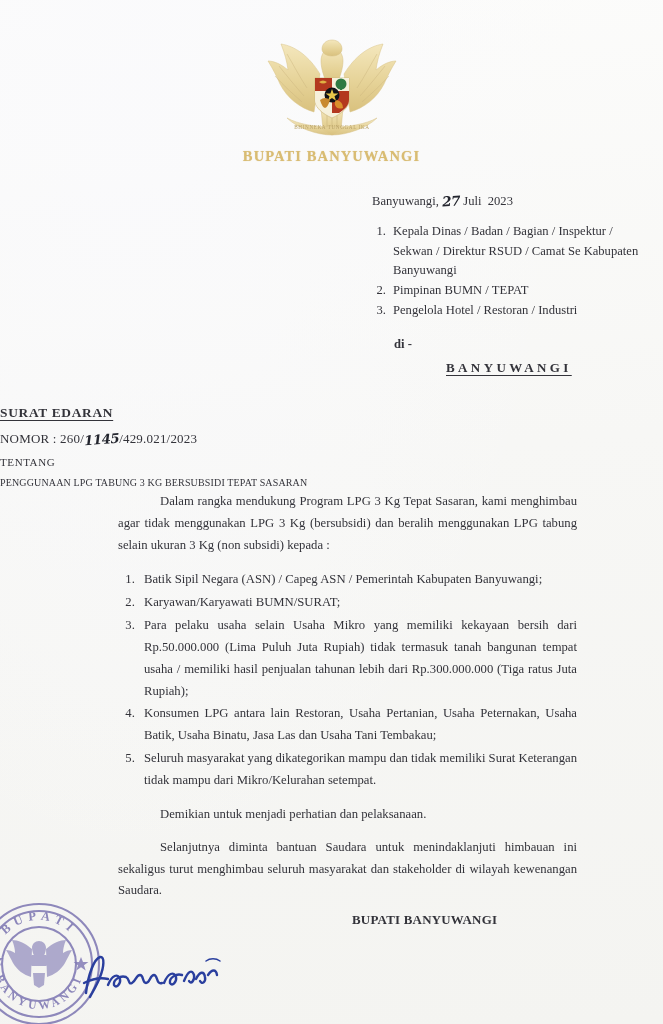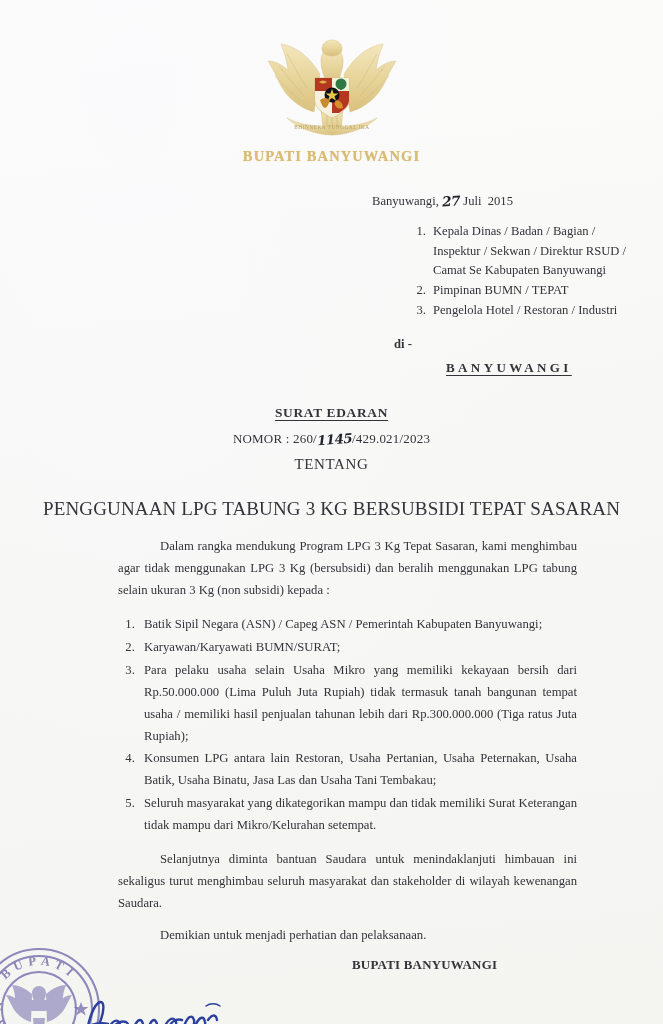--- a/index.html
+++ b/index.html
@@ -77,70 +77,68 @@
   .kepada-label { margin-bottom: 1px; }
   ol.recipients {
     margin: 0;
     padding-left: 17px;
     list-style-position: outside;
   }
   ol.recipients li {
     margin-bottom: 1px;
     padding-left: 4px;
     line-height: 1.52;
-    margin-left: 40px;
   }
   .di-line {
     margin-top: 14px;
     padding-left: 22px;
     font-weight: bold;
   }
   .city-to {
     margin-top: 3px;
     padding-left: 52px;
     font-weight: bold;
     letter-spacing: 3.4px;
     font-size: 13px;
     text-decoration: underline;
     text-underline-offset: 3px;
     display: inline-block;
   }
 
   
   .title-block {
-    text-align: center;
     margin-top: 26px;
   }
   .doc-type {
     font-weight: bold;
     font-size: 13.4px;
     letter-spacing: 0.7px;
     text-decoration: underline;
     text-underline-offset: 3px;
   }
   .doc-number {
     margin-top: 10px;
     font-size: 13px;
     letter-spacing: 0.2px;
   }
   .doc-number .hand { font-size: 13.2px; }
   .doc-about {
     margin-top: 9px;
-    font-size: 15px;
+    font-size: 11px;
     letter-spacing: 0.6px;
   }
   .doc-subject {
-    margin-top: 25px;
-    font-size: 19px;
+    margin-top: 9px;
+    font-size: 10px;
     letter-spacing: 0.15px;
   }
 
   
   .body-block {
-    margin-top: 16px;
+    margin-top: 3px;
     padding: 0 86px 0 118px;
     font-size: 12.7px;
     line-height: 1.72;
     text-align: justify;
   }
   .para { text-indent: 42px; margin: 0 0 11px 0; }
   .para.no-indent-gap { margin-bottom: 13px; }
 
   ol.terms {
     margin: 0 0 12px 0;
@@ -256,21 +254,21 @@
         <text x="75" y="95" text-anchor="middle" font-size="5.2" fill="#b9a267" font-family="Liberation Serif, serif" letter-spacing="0.6">BHINNEKA TUNGGAL IKA</text>
       </svg>
       <div class="kop-title">BUPATI BANYUWANGI</div>
     </div>
 
     <div class="addr-block">
       <div class="date-line">
         <span>Banyuwangi,</span>
         <span class="hand">27</span>
         <span>Juli</span>
-        &nbsp;<span>2015</span>
+        &nbsp;<span>2023</span>
       </div>
 
       <ol class="recipients">
         <li>Kepala Dinas / Badan / Bagian / Inspektur / Sekwan / Direktur RSUD / Camat Se Kabupaten Banyuwangi</li>
         <li>Pimpinan BUMN / TEPAT</li>
         <li>Pengelola Hotel / Restoran / Industri</li>
       </ol>
 
       <div class="di-line">di  -</div>
       <div style="padding-left:22px;">
@@ -291,22 +289,22 @@
       <p class="para no-indent-gap">Dalam rangka mendukung Program LPG 3 Kg Tepat Sasaran, kami menghimbau agar tidak menggunakan LPG 3 Kg (bersubsidi) dan beralih menggunakan LPG tabung selain ukuran 3 Kg (non subsidi) kepada :</p>
 
       <ol class="terms">
         <li>Batik Sipil Negara (ASN) / Capeg ASN / Pemerintah Kabupaten Banyuwangi;</li>
         <li>Karyawan/Karyawati BUMN/SURAT;</li>
         <li>Para pelaku usaha selain Usaha Mikro yang memiliki kekayaan bersih dari Rp.50.000.000 (Lima Puluh Juta Rupiah) tidak termasuk tanah bangunan tempat usaha / memiliki hasil penjualan tahunan lebih dari Rp.300.000.000 (Tiga ratus Juta Rupiah);</li>
         <li>Konsumen LPG antara lain Restoran, Usaha Pertanian, Usaha Peternakan, Usaha Batik, Usaha Binatu, Jasa Las dan Usaha Tani Tembakau;</li>
         <li>Seluruh masyarakat yang dikategorikan mampu dan tidak memiliki Surat Keterangan tidak mampu dari Mikro/Kelurahan setempat.</li>
       </ol>
 
+      <p class="para">Demikian untuk menjadi perhatian dan pelaksanaan.</p>
       <p class="para">Selanjutnya diminta bantuan Saudara untuk menindaklanjuti himbauan ini sekaligus turut menghimbau seluruh masyarakat dan stakeholder di wilayah kewenangan Saudara.</p>
-      <p class="para">Demikian untuk menjadi perhatian dan pelaksanaan.</p>
     </div>
 
     <div class="sign-block">
 
       <svg class="stamp" viewBox="0 0 126 126">
         <g fill="none" stroke="#6a62a8" stroke-width="2.1" opacity="0.9">
           <circle cx="63" cy="63" r="60"></circle>
           <circle cx="63" cy="63" r="53"></circle>
           <circle cx="63" cy="63" r="37"></circle>
         </g>

